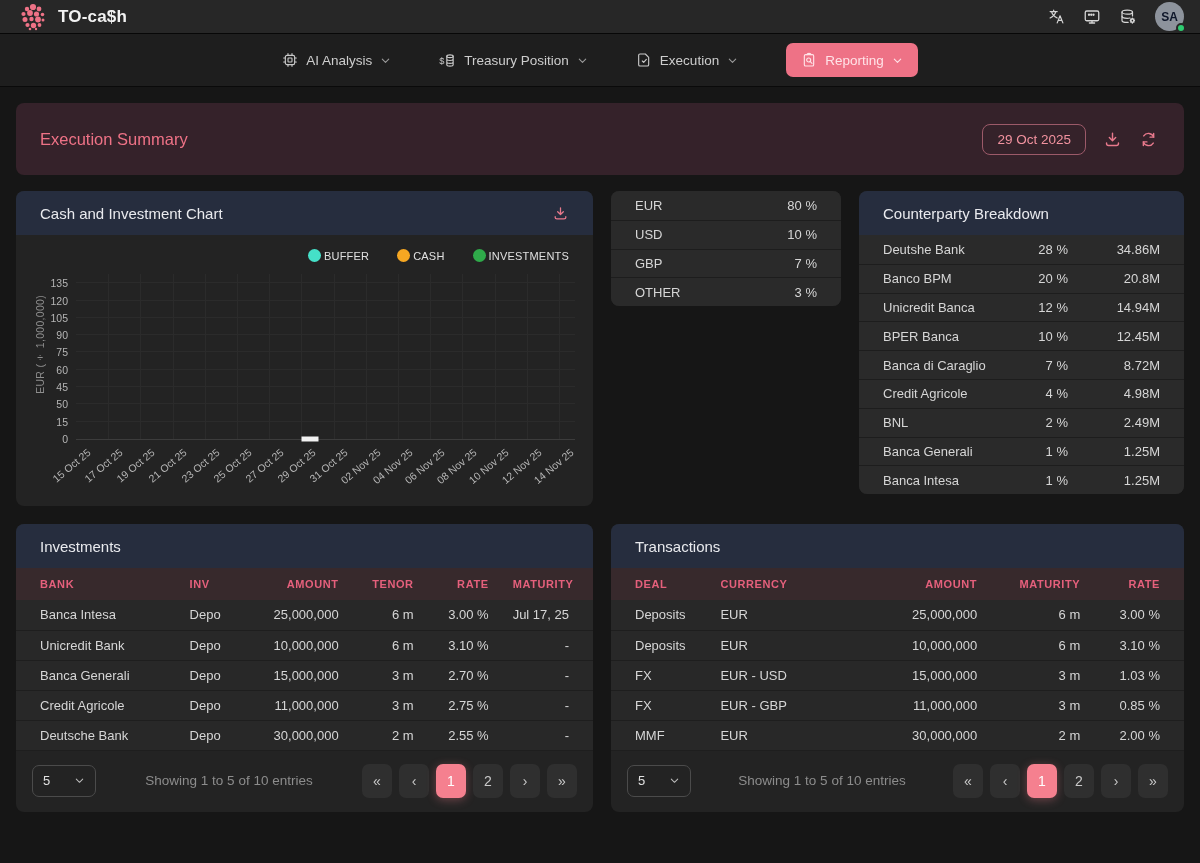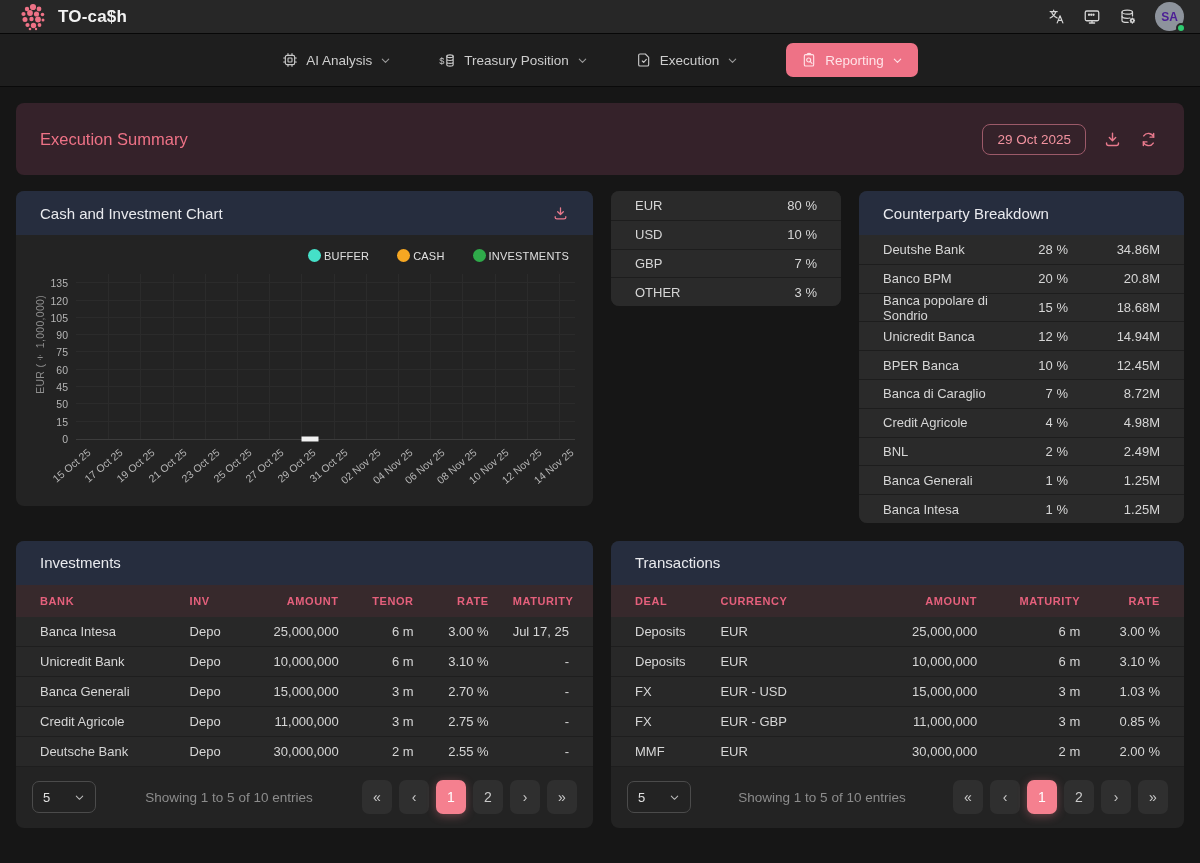--- a/index.html
+++ b/index.html
@@ -7,21 +7,21 @@
     font-family:"Liberation Sans","DejaVu Sans",sans-serif; color:#e4e4e4; }
   svg { display:block; }
 
   
   .topbar { height:34px; background:#272727; border-bottom:1px solid #070707;
     display:flex; align-items:center; justify-content:space-between; padding:0 16px 0 18px; }
   .brand { display:flex; align-items:center; gap:10px; }
   .app-title { font-size:17px; font-weight:700; color:#f2f2f2; letter-spacing:.2px; }
   .topbar-right { display:flex; align-items:center; gap:18px; }
   .tb-ico { display:flex; align-items:center; cursor:pointer; }
-  .avatar { width:29px; height:29px; border-radius:50%; background:#8d939c; color:#4c1d95;
+  .avatar { width:29px; height:29px; border-radius:50%; background:#8d939c; color:#0f172a;
     font-size:12px; font-weight:700; display:flex; align-items:center; justify-content:center; position:relative; }
   .status-dot { position:absolute; right:-2px; bottom:-2px; width:10px; height:10px;
     background:#2ecc71; border:2px solid #272727; border-radius:50%; }
 
   
   .navbar { height:53px; background:#1e1e1e; border-bottom:1px solid #0a0a0a;
     display:flex; align-items:center; justify-content:center; gap:48px; }
   .nav-item { display:flex; align-items:center; gap:8px; color:#cdcdcd; font-size:13.5px; cursor:pointer; }
   .nav-item svg { stroke:#c9c9c9; }
   .nav-item .chev svg { stroke:#9a9a9a; }
@@ -566,25 +566,20 @@
             <span class="bname">Deutshe Bank</span>
             <span class="bpct">28 %</span>
             <span class="bval">34.86M</span>
           </div>
           <div class="brow">
             <span class="bname">Banco BPM</span>
             <span class="bpct">20 %</span>
             <span class="bval">20.8M</span>
           </div>
           <div class="brow">
-            <span class="bname">Banca popolare di Sondrio</span>
-            <span class="bpct">15 %</span>
-            <span class="bval">18.68M</span>
-          </div>
-          <div class="brow">
             <span class="bname">Unicredit Banca</span>
             <span class="bpct">12 %</span>
             <span class="bval">14.94M</span>
           </div>
           <div class="brow">
             <span class="bname">BPER Banca</span>
             <span class="bpct">10 %</span>
             <span class="bval">12.45M</span>
           </div>
           <div class="brow">

